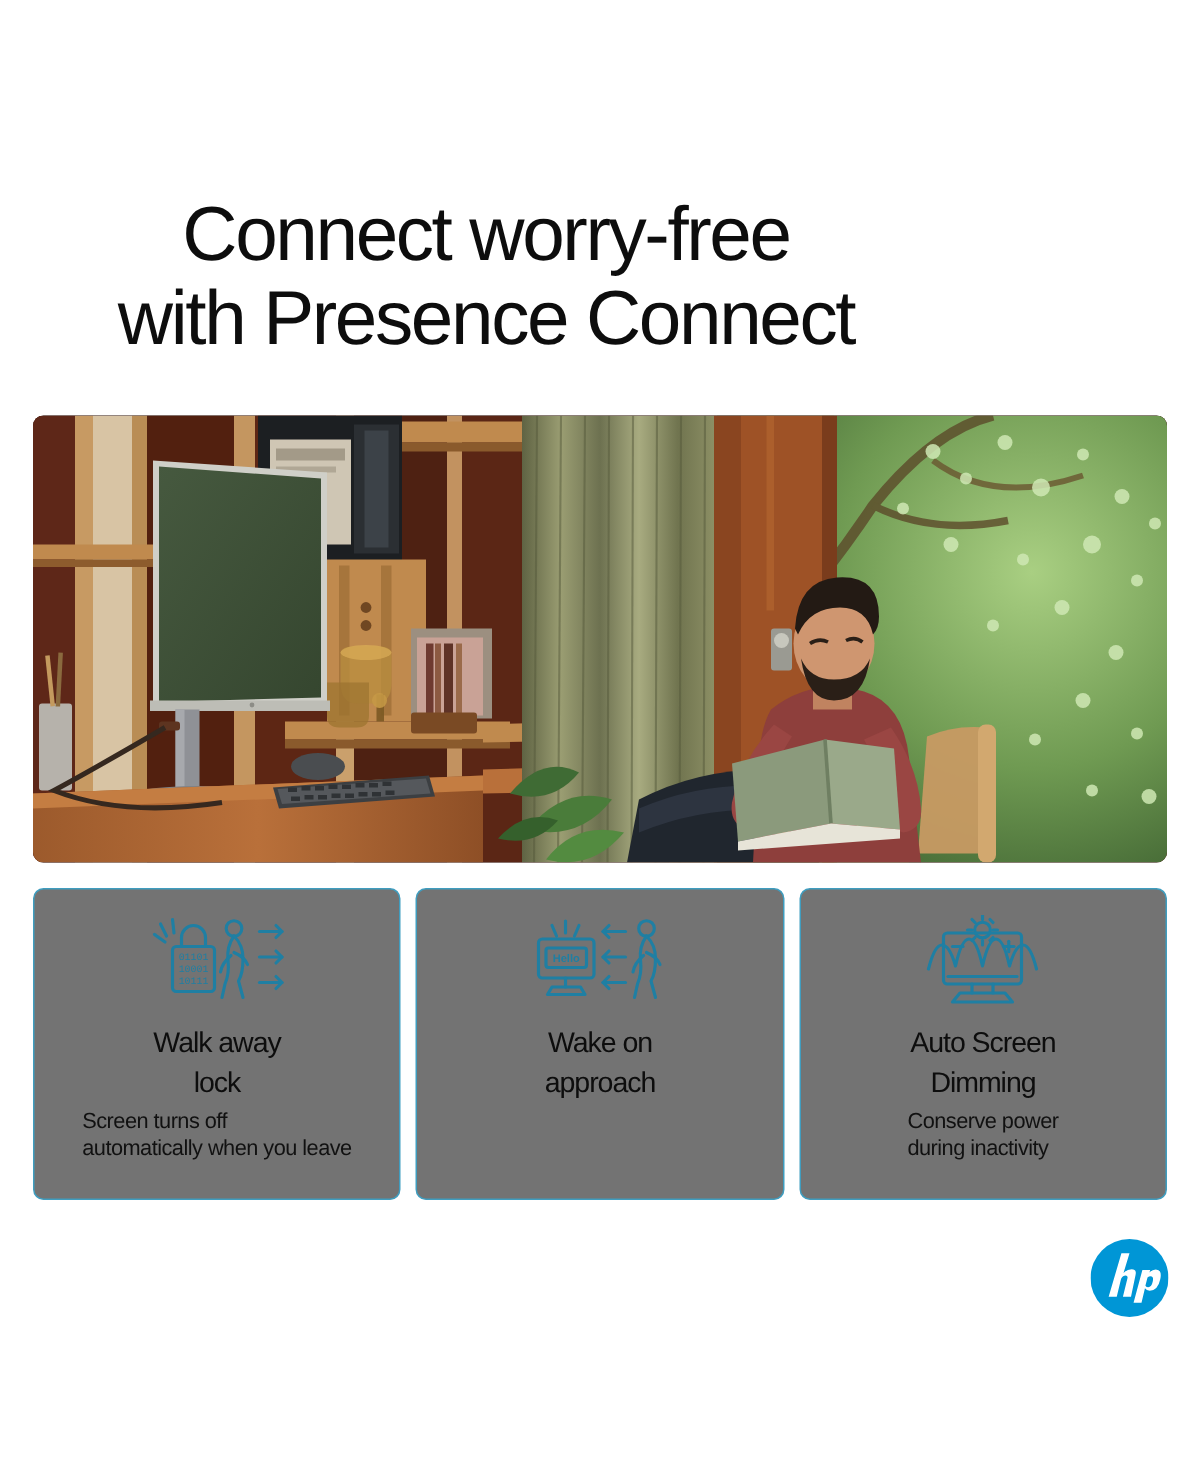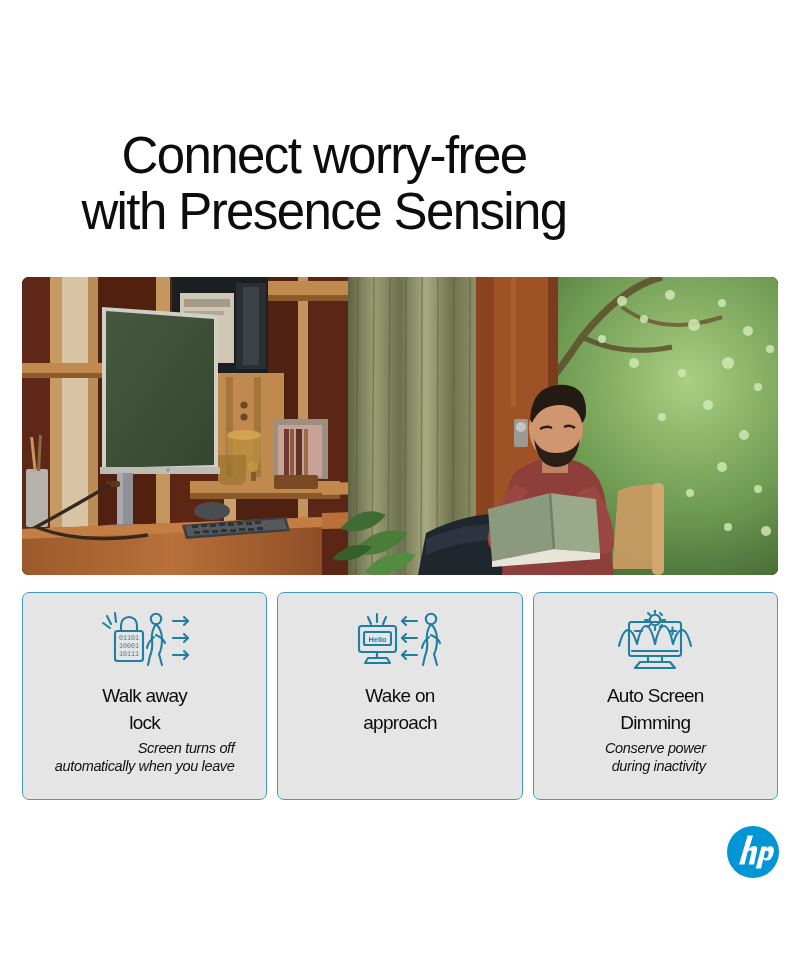--- a/index.html
+++ b/index.html
@@ -44,21 +44,21 @@
     position: absolute;
     left: 22px; top: 592px;
     width: 756px; height: 208px;
     display: flex;
     gap: 10px;
   }
   .card {
     flex: 1 1 0;
     border: 1px solid #3f9dbf;
     border-radius: 7px;
-    background: #e5e5e5;
+    background: #737373;
     display: flex;
     flex-direction: column;
     align-items: center;
     padding-top: 13px;
     overflow: hidden;
   }
   .card-icon { height: 74px; display:flex; align-items:center; justify-content:center; }
   .card-icon svg { display:block; }
   .card-title {
     margin-top: 2px;
@@ -69,40 +69,39 @@
     text-align: center;
     font-weight: 400;
     white-space: pre-line;
   }
   .card-desc {
     margin-top: 4px;
     font-size: 14.5px;
     line-height: 17.5px;
     letter-spacing: -0.35px;
     color: #111111;
-    text-align: right;
+    text-align: left;
     white-space: pre-line;
     padding: 0 4px;
-    font-style: italic;
   }
 
   
   .hp-logo {
     position: absolute;
     left: 727px; top: 826px;
     width: 52px; height: 52px;
   }
   .hp-logo svg { display:block; width:100%; height:100%; }
 </style>
 </head>
 <body>
 
 <div class="headline">
   <span class="hl-line">Connect worry-free</span>
-  <span class="hl-line">with Presence Sensing</span>
+  <span class="hl-line">with Presence Connect</span>
 </div>
 
 <div class="hero">
   <svg viewBox="0 0 756 298" preserveAspectRatio="none">
     <defs>
       <linearGradient id="gCurtain" x1="0" y1="0" x2="1" y2="0">
         <stop offset="0" stop-color="#5f6343"></stop>
         <stop offset="0.2" stop-color="#9a9d72"></stop>
         <stop offset="0.4" stop-color="#6d7150"></stop>
         <stop offset="0.6" stop-color="#a8ab80"></stop>

